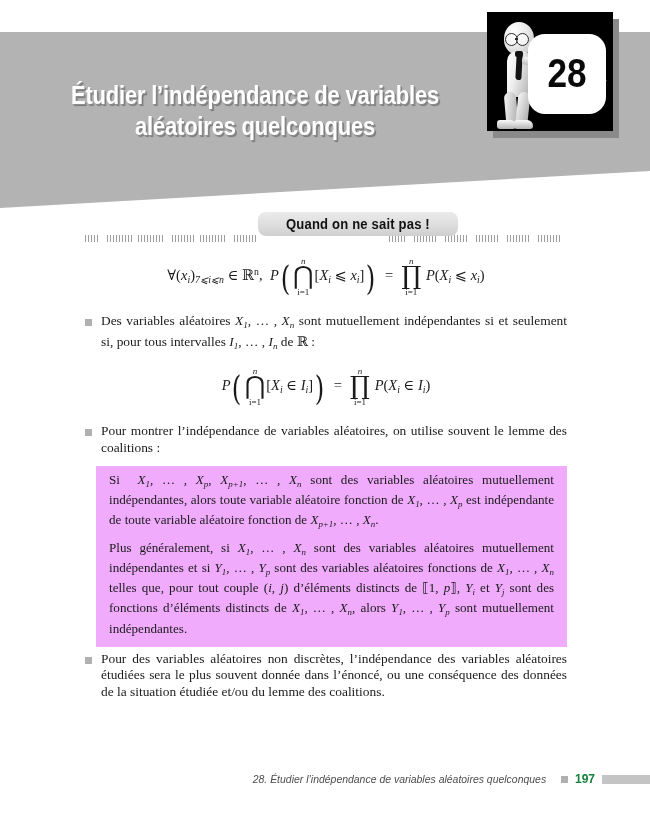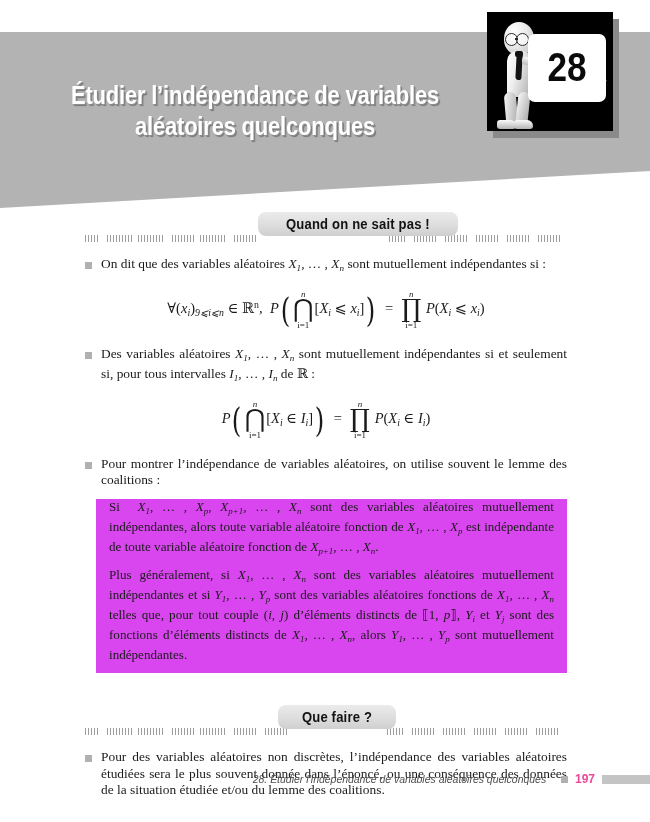--- a/index.html
+++ b/index.html
@@ -56,23 +56,23 @@
   }
   .badge-box {
     position: absolute;
     left: 0; top: 0;
     width: 126px; height: 119px;
     background: #000000;
   }
   .badge-card {
     position: absolute;
     right: 7px; top: 22px;
-    width: 78px; height: 68px;
+    width: 78px; height: 80px;
     background: #ffffff;
-    border-radius: 7px;
+    border-radius: 17px;
     box-shadow: -1px 2px 3px rgba(255,255,255,0.18) inset;
   }
   .badge-number {
     position: absolute;
     left: 0; right: 0; top: 50%;
     transform: translateY(-52%) scaleX(0.88);
     text-align: center;
     font-family: "Liberation Sans Narrow", "Liberation Sans", sans-serif;
     font-weight: bold;
     font-size: 40px;
@@ -272,22 +272,22 @@
     transform: scaleX(0.72);
     font-family: "DejaVu Serif", serif;
     position: relative;
     top: 1px;
   }
   .bb { font-family: "DejaVu Serif", serif; }
   .cal { font-style: italic; font-family: "DejaVu Serif", serif; }
 
   
   .grey-box {
-    background: #d946ef;
-    padding: 0 13px 10px 13px;
+    background: #f0abfc;
+    padding: 6px 13px 10px 13px;
     margin: 8px 0 4px 11px;
   }
   .grey-box p {
     margin: 0 0 8px 0;
     font-size: 13.1px;
     line-height: 16.2px;
     text-align: justify;
   }
   .grey-box p:last-child { margin-bottom: 0; }
 
@@ -313,21 +313,21 @@
     transform: scaleX(0.95);
   }
   .footer-sq {
     width: 7px; height: 7px;
     background: #b0b0b0;
   }
   .footer-page {
     font-family: "Liberation Sans Narrow", "Liberation Sans", sans-serif;
     font-weight: bold;
     font-size: 12px;
-    color: #ec4899;
+    color: #15803d;
   }
   .footer-bar {
     width: 48px; height: 9px;
     background: #c4c4c4;
   }
 </style>
 </head>
 <body>
 
 <div class="banner">
@@ -366,29 +366,23 @@
 
   <div class="section-head">
     <div class="rule left" style="width:178px;"></div>
     <div class="rule right" style="width:178px;"></div>
     <div class="pill" style="left:173px;">
       <span class="pill-text">Quand on ne sait pas !</span>
     </div>
   </div>
 
 
-  <div class="bullet-row">
-    <span class="bullet-sq"></span>
-    <p>
-      On dit que des variables aléatoires <span class="mi">X</span><span class="sub">1</span>, … , <span class="mi">X</span><span class="sub">n</span> sont mutuellement indépendantes si :
-    </p>
-  </div>
 
   <div class="math">
-    ∀(<span class="mi">x</span><span class="sub">i</span>)<span class="sub">9⩽i⩽n</span> ∈ <span class="bb">ℝ</span><span class="sup">n</span>,&nbsp;
+    ∀(<span class="mi">x</span><span class="sub">i</span>)<span class="sub">7⩽i⩽n</span> ∈ <span class="bb">ℝ</span><span class="sup">n</span>,&nbsp;
     <span class="mi">P</span><span class="paren">(</span><span class="bigop"><span class="lim top">n</span><span class="op">⋂</span><span class="lim">i=1</span></span>[<span class="mi">X</span><span class="sub">i</span> ⩽ <span class="mi">x</span><span class="sub">i</span>]<span class="paren">)</span>
     &nbsp;=&nbsp;
     <span class="bigop"><span class="lim top">n</span><span class="op">∏</span><span class="lim">i=1</span></span>
     <span class="mi">P</span>(<span class="mi">X</span><span class="sub">i</span> ⩽ <span class="mi">x</span><span class="sub">i</span>)
   </div>
 
   <div class="bullet-row">
     <span class="bullet-sq"></span>
     <p>
       Des variables aléatoires <span class="mi">X</span><span class="sub">1</span>, … , <span class="mi">X</span><span class="sub">n</span> sont mutuellement indépendantes si et seulement si,
@@ -421,27 +415,20 @@
       Plus généralement, si <span class="mi">X</span><span class="sub">1</span>, … , <span class="mi">X</span><span class="sub">n</span> sont des variables aléatoires mutuellement indépendantes et si
       <span class="mi">Y</span><span class="sub">1</span>, … , <span class="mi">Y</span><span class="sub">p</span> sont des variables aléatoires fonctions de
       <span class="mi">X</span><span class="sub">1</span>, … , <span class="mi">X</span><span class="sub">n</span> telles que,
       pour tout couple (<span class="mi">i</span>, <span class="mi">j</span>) d’éléments distincts de ⟦1, <span class="mi">p</span>⟧,
       <span class="mi">Y</span><span class="sub">i</span> et <span class="mi">Y</span><span class="sub">j</span> sont des fonctions d’éléments distincts de
       <span class="mi">X</span><span class="sub">1</span>, … , <span class="mi">X</span><span class="sub">n</span>, alors
       <span class="mi">Y</span><span class="sub">1</span>, … , <span class="mi">Y</span><span class="sub">p</span> sont mutuellement indépendantes.
     </p>
   </div>
 
-  <div class="section-head" style="margin-top:32px;">
-    <div class="rule left" style="width:205px;"></div>
-    <div class="rule right" style="width:180px;"></div>
-    <div class="pill" style="left:193px;">
-      <span class="pill-text">Que faire ?</span>
-    </div>
-  </div>
 
   <div class="bullet-row">
     <span class="bullet-sq"></span>
     <p>
       Pour des variables aléatoires non discrètes, l’indépendance des variables aléatoires étudiées sera le plus souvent donnée dans l’énoncé, ou une conséquence des données de la situation étudiée et/ou du lemme des coalitions.
     </p>
   </div>
 
 </div>
 

